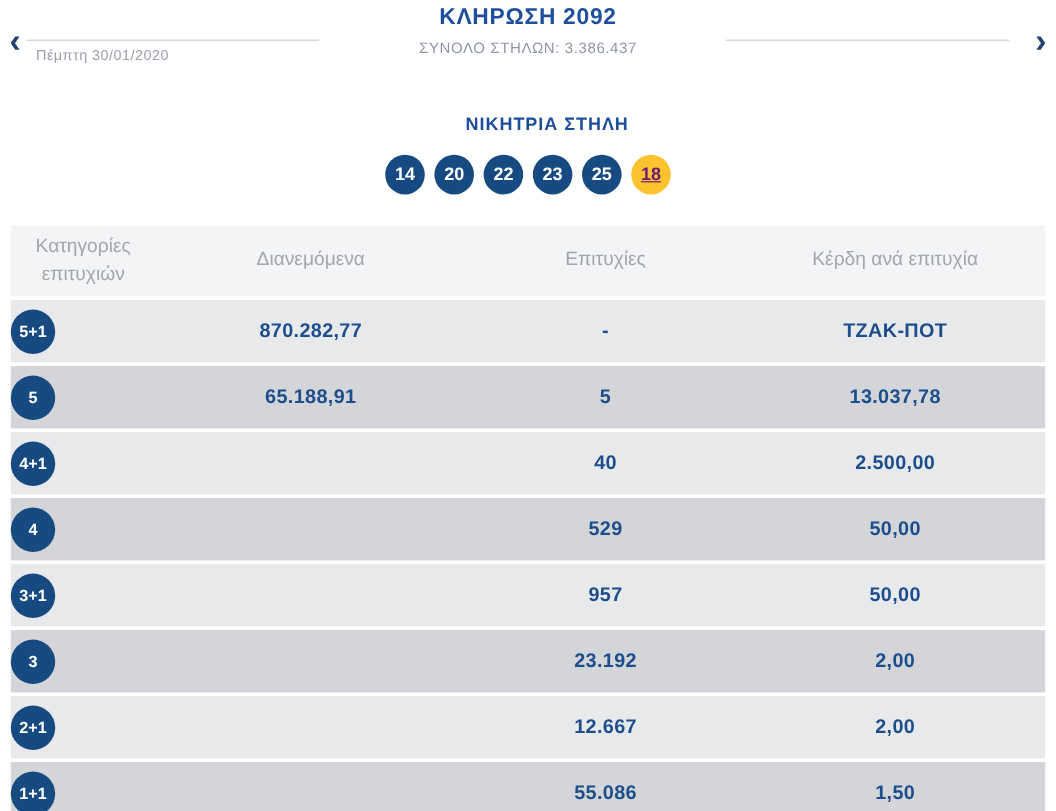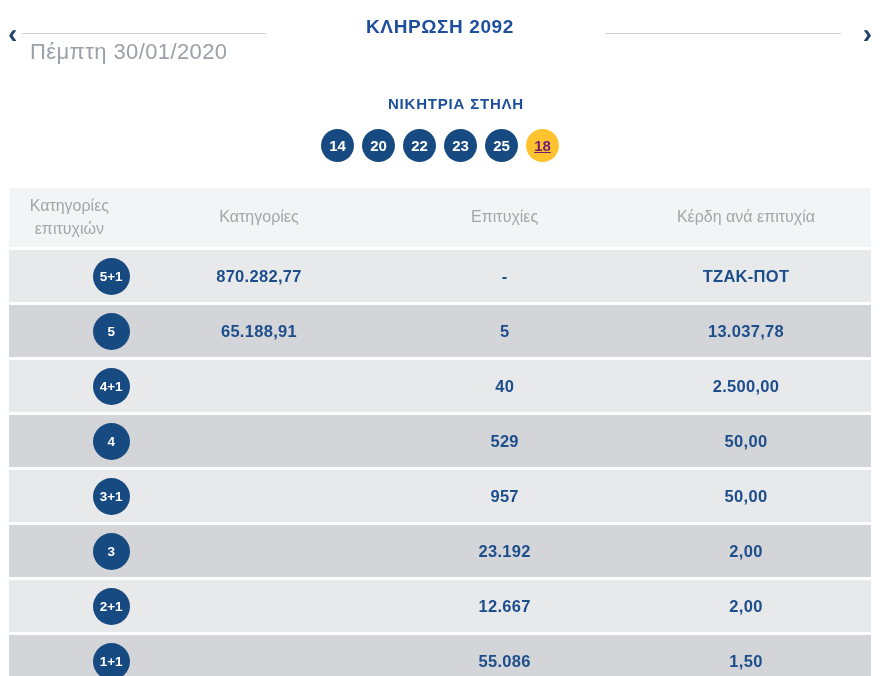--- a/index.html
+++ b/index.html
@@ -23,23 +23,23 @@
   
   .draw-header{position:relative;height:70px;}
   .nav-arrow{position:absolute;top:18px;background:none;border:none;cursor:pointer;
     padding:2px 4px;line-height:1;}
   .nav-arrow .chev{font-size:28px;font-weight:bold;color:#22436b;display:block;}
   .nav-arrow.left{left:4px;}
   .nav-arrow.right{right:4px;}
   .hline{position:absolute;top:33px;height:1px;background:var(--line-gray);}
   .hline.left{left:22px;width:244px;}
   .hline.right{left:605px;width:236px;}
-  .draw-date{position:absolute;left:30px;top:39px;font-size:22px;color:var(--date-gray);
+  .draw-date{position:absolute;left:30px;top:39px;font-size:12px;color:var(--date-gray);
     letter-spacing:.4px;}
-  .title-block{position:absolute;left:200px;right:200px;top:16px;text-align:center;}
+  .title-block{position:absolute;left:200px;right:200px;top:4px;text-align:center;}
   .draw-title{font-size:19px;font-weight:bold;color:var(--title-blue);letter-spacing:.6px;}
   .draw-subtitle{margin-top:7px;font-size:12.5px;color:var(--subtitle-gray);letter-spacing:.5px;}
 
   
   .winning{text-align:center;margin-top:25px;}
   .winning-title{font-size:15px;font-weight:bold;color:var(--title-blue);letter-spacing:.8px;padding-left:32px;}
   .balls{margin-top:17px;display:flex;justify-content:center;gap:8px;align-items:flex-end;}
   .ball{width:33px;height:33px;border-radius:50%;background:var(--navy-ball);color:#fff;
     font-size:15px;font-weight:bold;display:flex;align-items:center;justify-content:center;}
   .ball.bonus{background:var(--bonus-yellow);color:#701a75;text-decoration:underline;}
@@ -49,39 +49,43 @@
   .thead,.trow{display:grid;grid-template-columns:14% 30% 27% 29%;align-items:center;}
   .thead{height:59px;background:var(--header-row-bg);color:var(--muted-gray);
     font-size:16px;line-height:1.4;}
   .th{text-align:center;padding:0 14px;}
   .tbody{display:flex;flex-direction:column;gap:3px;margin-top:3px;}
   .trow{height:52px;}
   .trow.row-light{background:var(--row-light);}
   .trow.row-dark{background:var(--row-dark);}
   .td{text-align:center;color:var(--value-blue);font-weight:bold;font-size:16.5px;
     letter-spacing:.3px;}
-  .td-cat{display:flex;justify-content:flex-end;}
+  .td-cat{display:flex;justify-content:flex-start;}
   .badge{width:37px;height:37px;border-radius:50%;background:var(--navy-ball);color:#fff;
     font-size:13.5px;font-weight:bold;display:flex;align-items:center;justify-content:center;
     letter-spacing:0;}
 </style>
 </head>
 <body>
 
 <div class="page">
 
   <header class="draw-header">
     <button class="nav-arrow left">
       <span class="chev">‹</span>
     </button>
     <div class="hline left"></div>
     <div class="draw-date">Πέμπτη 30/01/2020</div>
 
     <div class="title-block">
       <h1 class="draw-title">ΚΛΗΡΩΣΗ 2092</h1>
+      <div class="draw-subtitle">
+        <span>ΣΥΝΟΛΟ ΣΤΗΛΩΝ:</span>
+        <span>3.386.437</span>
+      </div>
     </div>
 
     <div class="hline right"></div>
     <button class="nav-arrow right">
       <span class="chev">›</span>
     </button>
   </header>
 
   <section class="winning">
     <h2 class="winning-title">ΝΙΚΗΤΡΙΑ ΣΤΗΛΗ</h2>
@@ -91,21 +95,21 @@
         <div class="ball">22</div>
         <div class="ball">23</div>
         <div class="ball">25</div>
         <div class="ball bonus">18</div>
       </div>
   </section>
 
   <section class="results">
     <div class="thead">
       <div class="th">Κατηγορίες επιτυχιών</div>
-      <div class="th">Κατηγορίες</div>
+      <div class="th">Διανεμόμενα</div>
       <div class="th">Επιτυχίες</div>
       <div class="th">Κέρδη ανά επιτυχία</div>
     </div>
     <div class="tbody">
         <div class="trow row-light">
     <div class="td td-cat">
       <span class="badge">5+1</span>
     </div>
     <div class="td">870.282,77</div>
     <div class="td">-</div>

